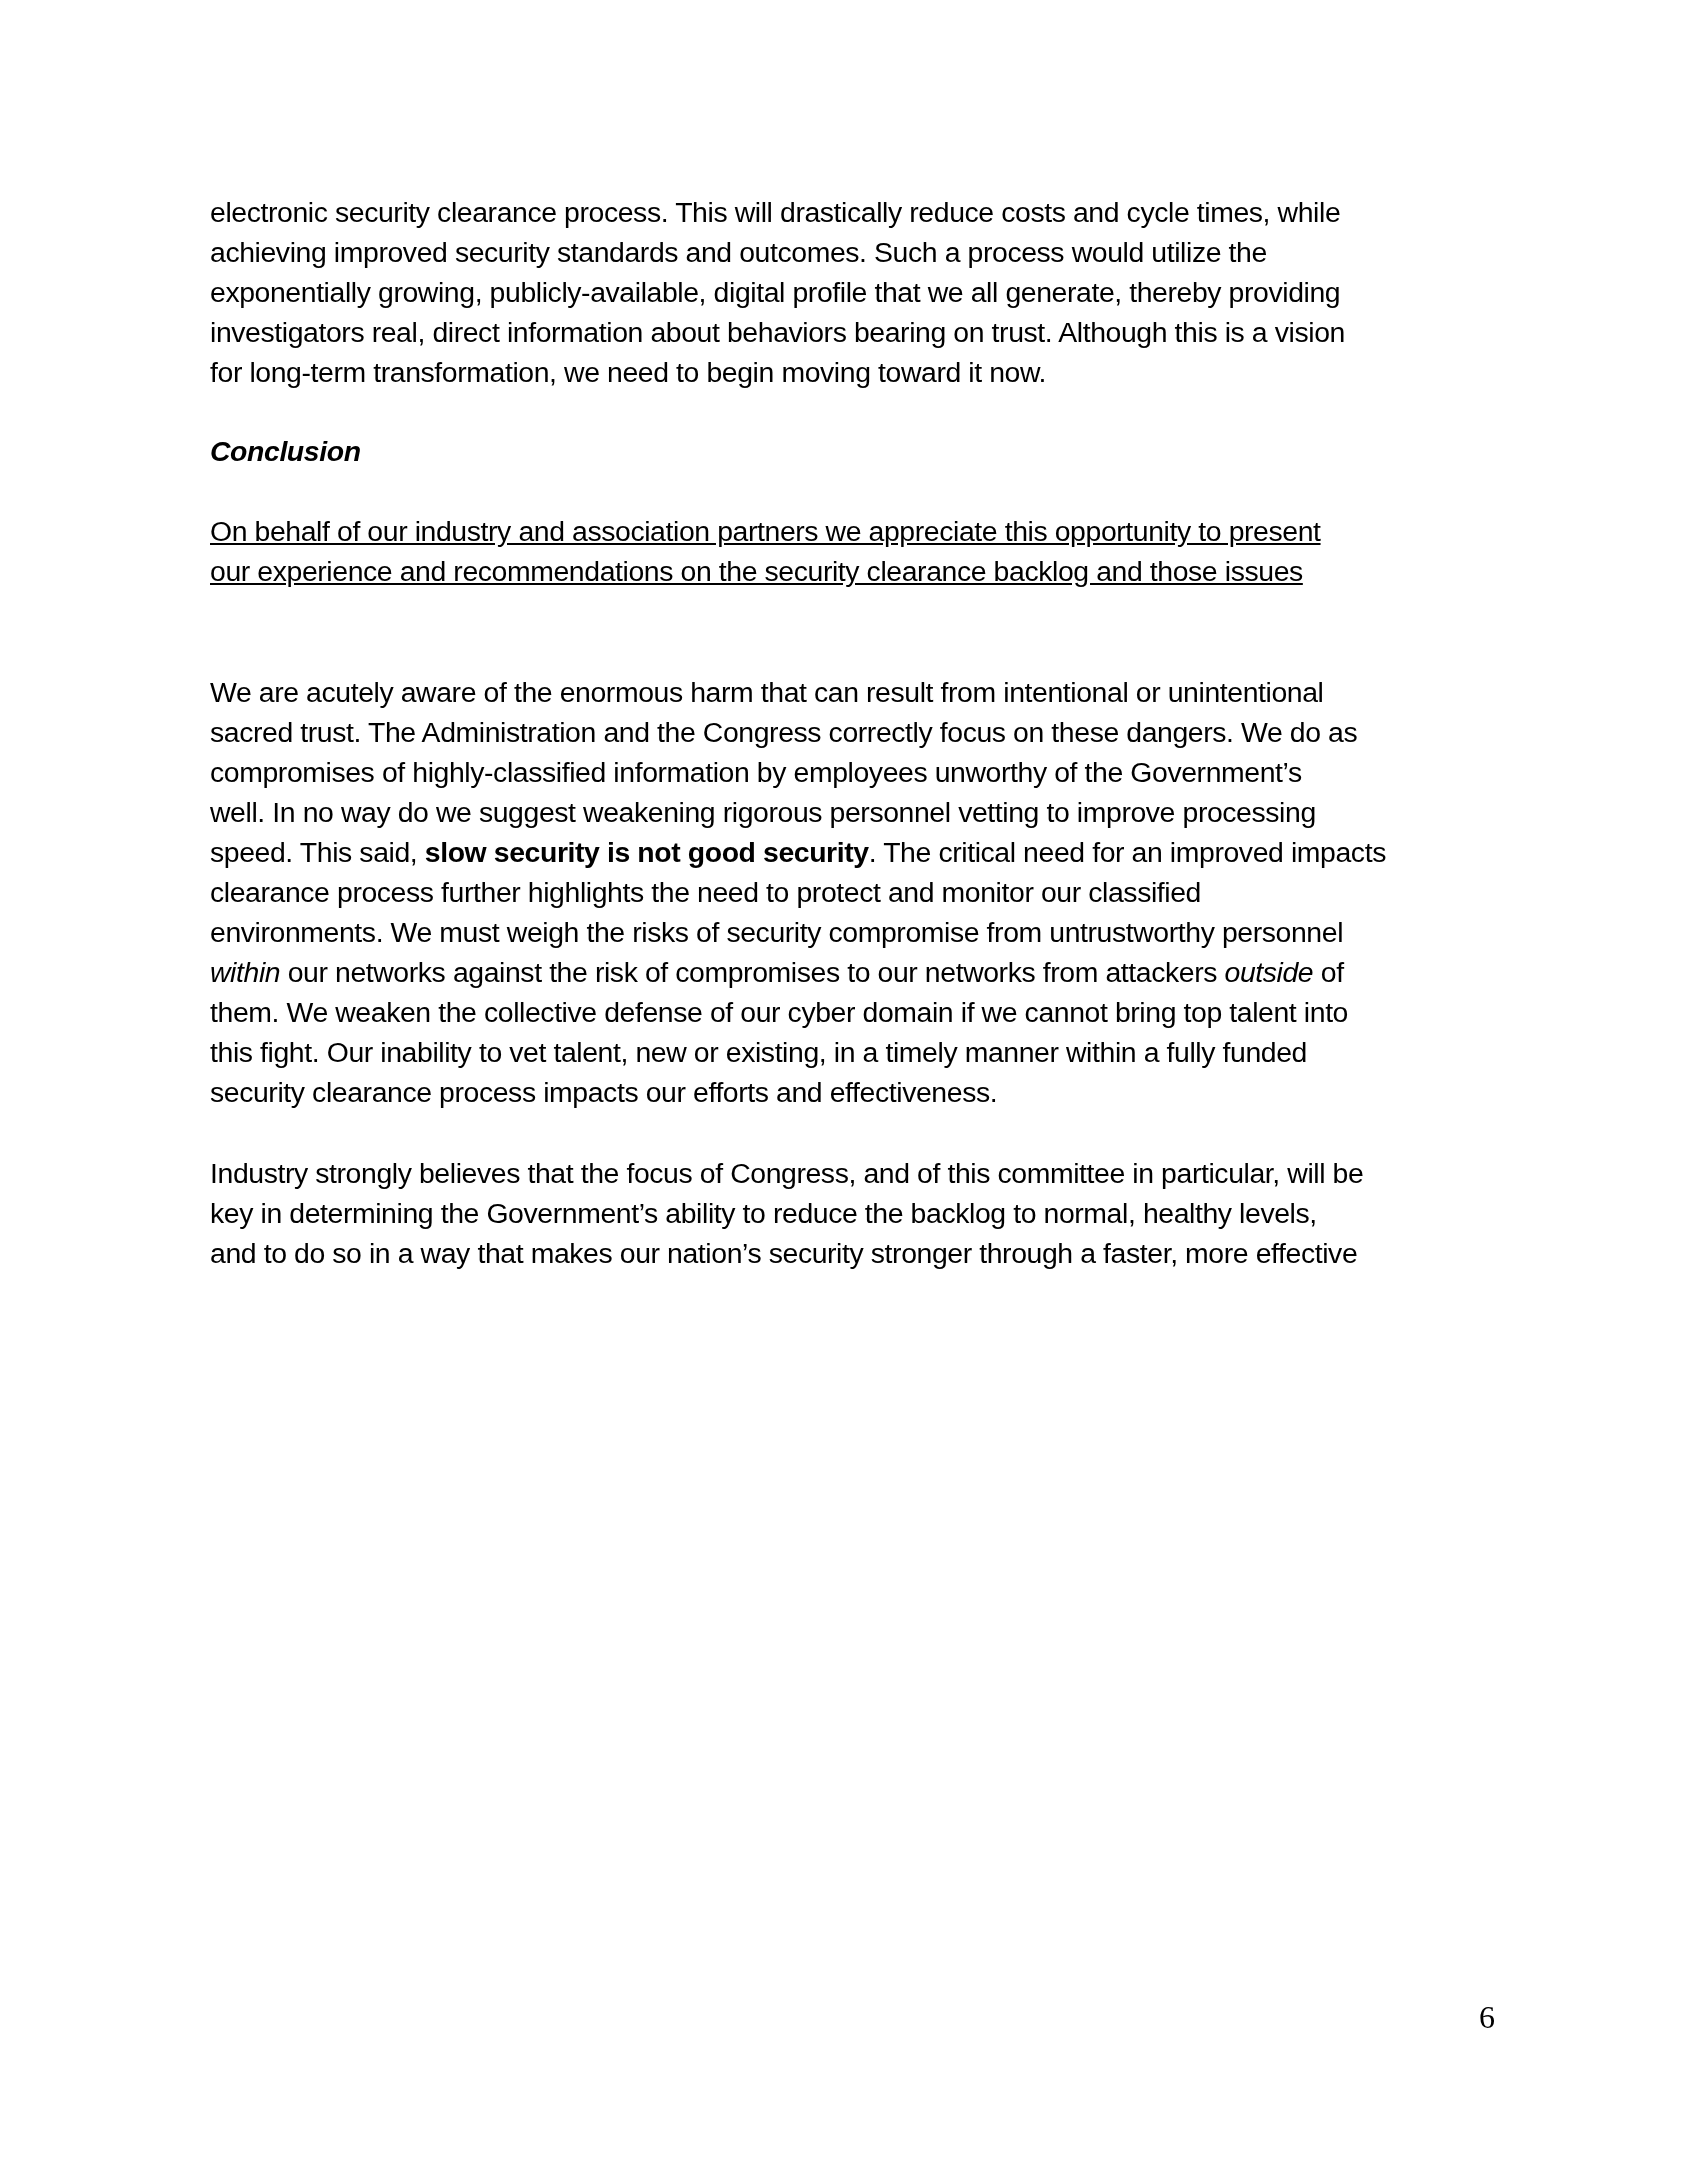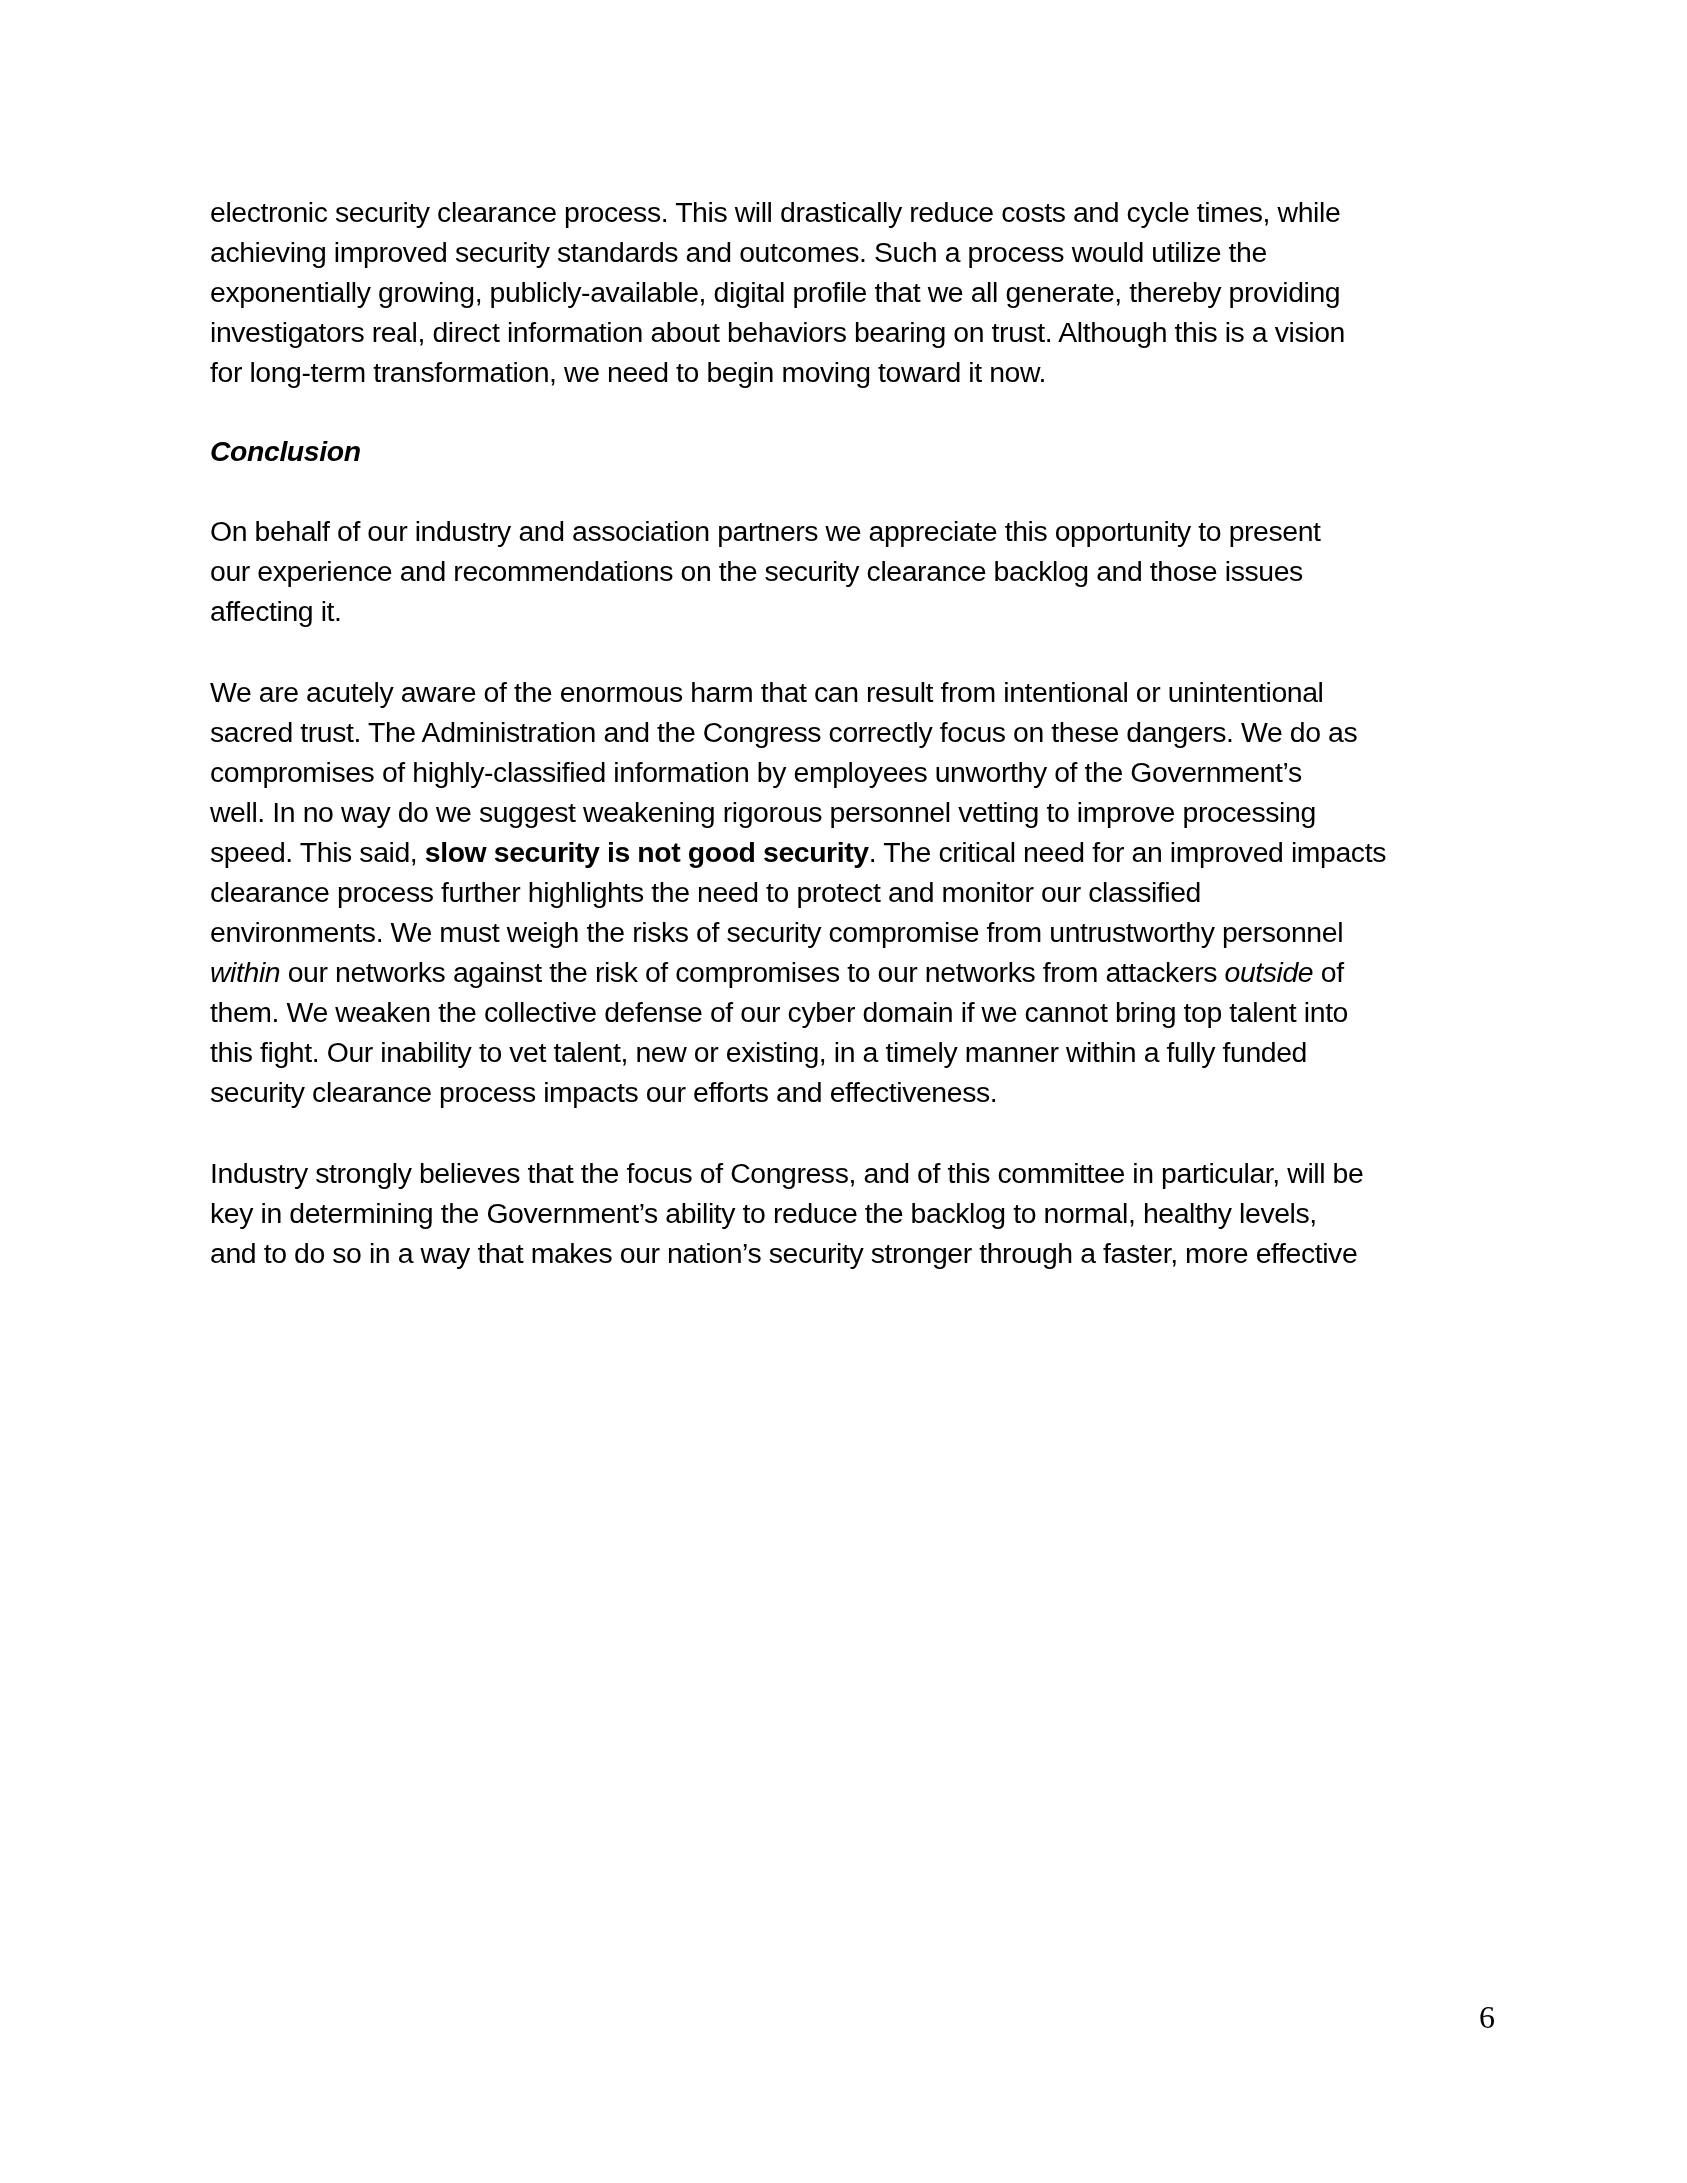--- a/index.html
+++ b/index.html
@@ -39,21 +39,21 @@
       font-size: 28.4px;
       font-weight: bold;
       font-style: italic;
       letter-spacing: -0.4px;
       line-height: 40px;
     }
     .b { font-weight: bold; text-align: center; }
     .bi { font-weight: normal; font-style: italic; }
     #para-1 { top: 192px; }
     #heading-conclusion { top: 431px; }
-    #para-2 { top: 511px; }
+    #para-2 { top: 511px; text-decoration: underline; }
     #para-3 { top: 672px; }
     #para-4 { top: 1153px; }
     .page-number {
       position: absolute;
       left: 1467px;
       top: 1997px;
       font-family: "Liberation Serif", "DejaVu Serif", serif;
       font-size: 32px;
       line-height: 40px;
     }
@@ -69,21 +69,20 @@
     <span class="line">exponentially growing, publicly-available, digital profile that we all generate, thereby providing</span>
     <span class="line">investigators real, direct information about behaviors bearing on trust.  Although this is a vision</span>
     <span class="line">for long-term transformation, we need to begin moving toward it now.</span>
   </div>
 
   <div class="text-block heading" id="heading-conclusion">Conclusion</div>
 
   <div class="text-block" id="para-2">
     <span class="line">On behalf of our industry and association partners we appreciate this opportunity to present</span>
     <span class="line">our experience and recommendations on the security clearance backlog and those issues</span>
-    <span class="line">affecting it.</span>
   </div>
 
   <div class="text-block" id="para-3">
     <span class="line">We are acutely aware of the enormous harm that can result from intentional or unintentional</span>
     <span class="line">sacred trust.  The Administration and the Congress correctly focus on these dangers.  We do as</span>
     <span class="line">compromises of highly-classified information by employees unworthy of the Government’s</span>
     <span class="line">well. In no way do we suggest weakening rigorous personnel vetting to improve processing</span>
     <span class="line"><span>speed. This said, </span><span class="b">slow security is not good security</span><span>.  The critical need for an improved impacts</span></span>
     <span class="line">clearance process further highlights the need to protect and monitor our classified</span>
     <span class="line">environments.  We must weigh the risks of security compromise from untrustworthy personnel</span>

